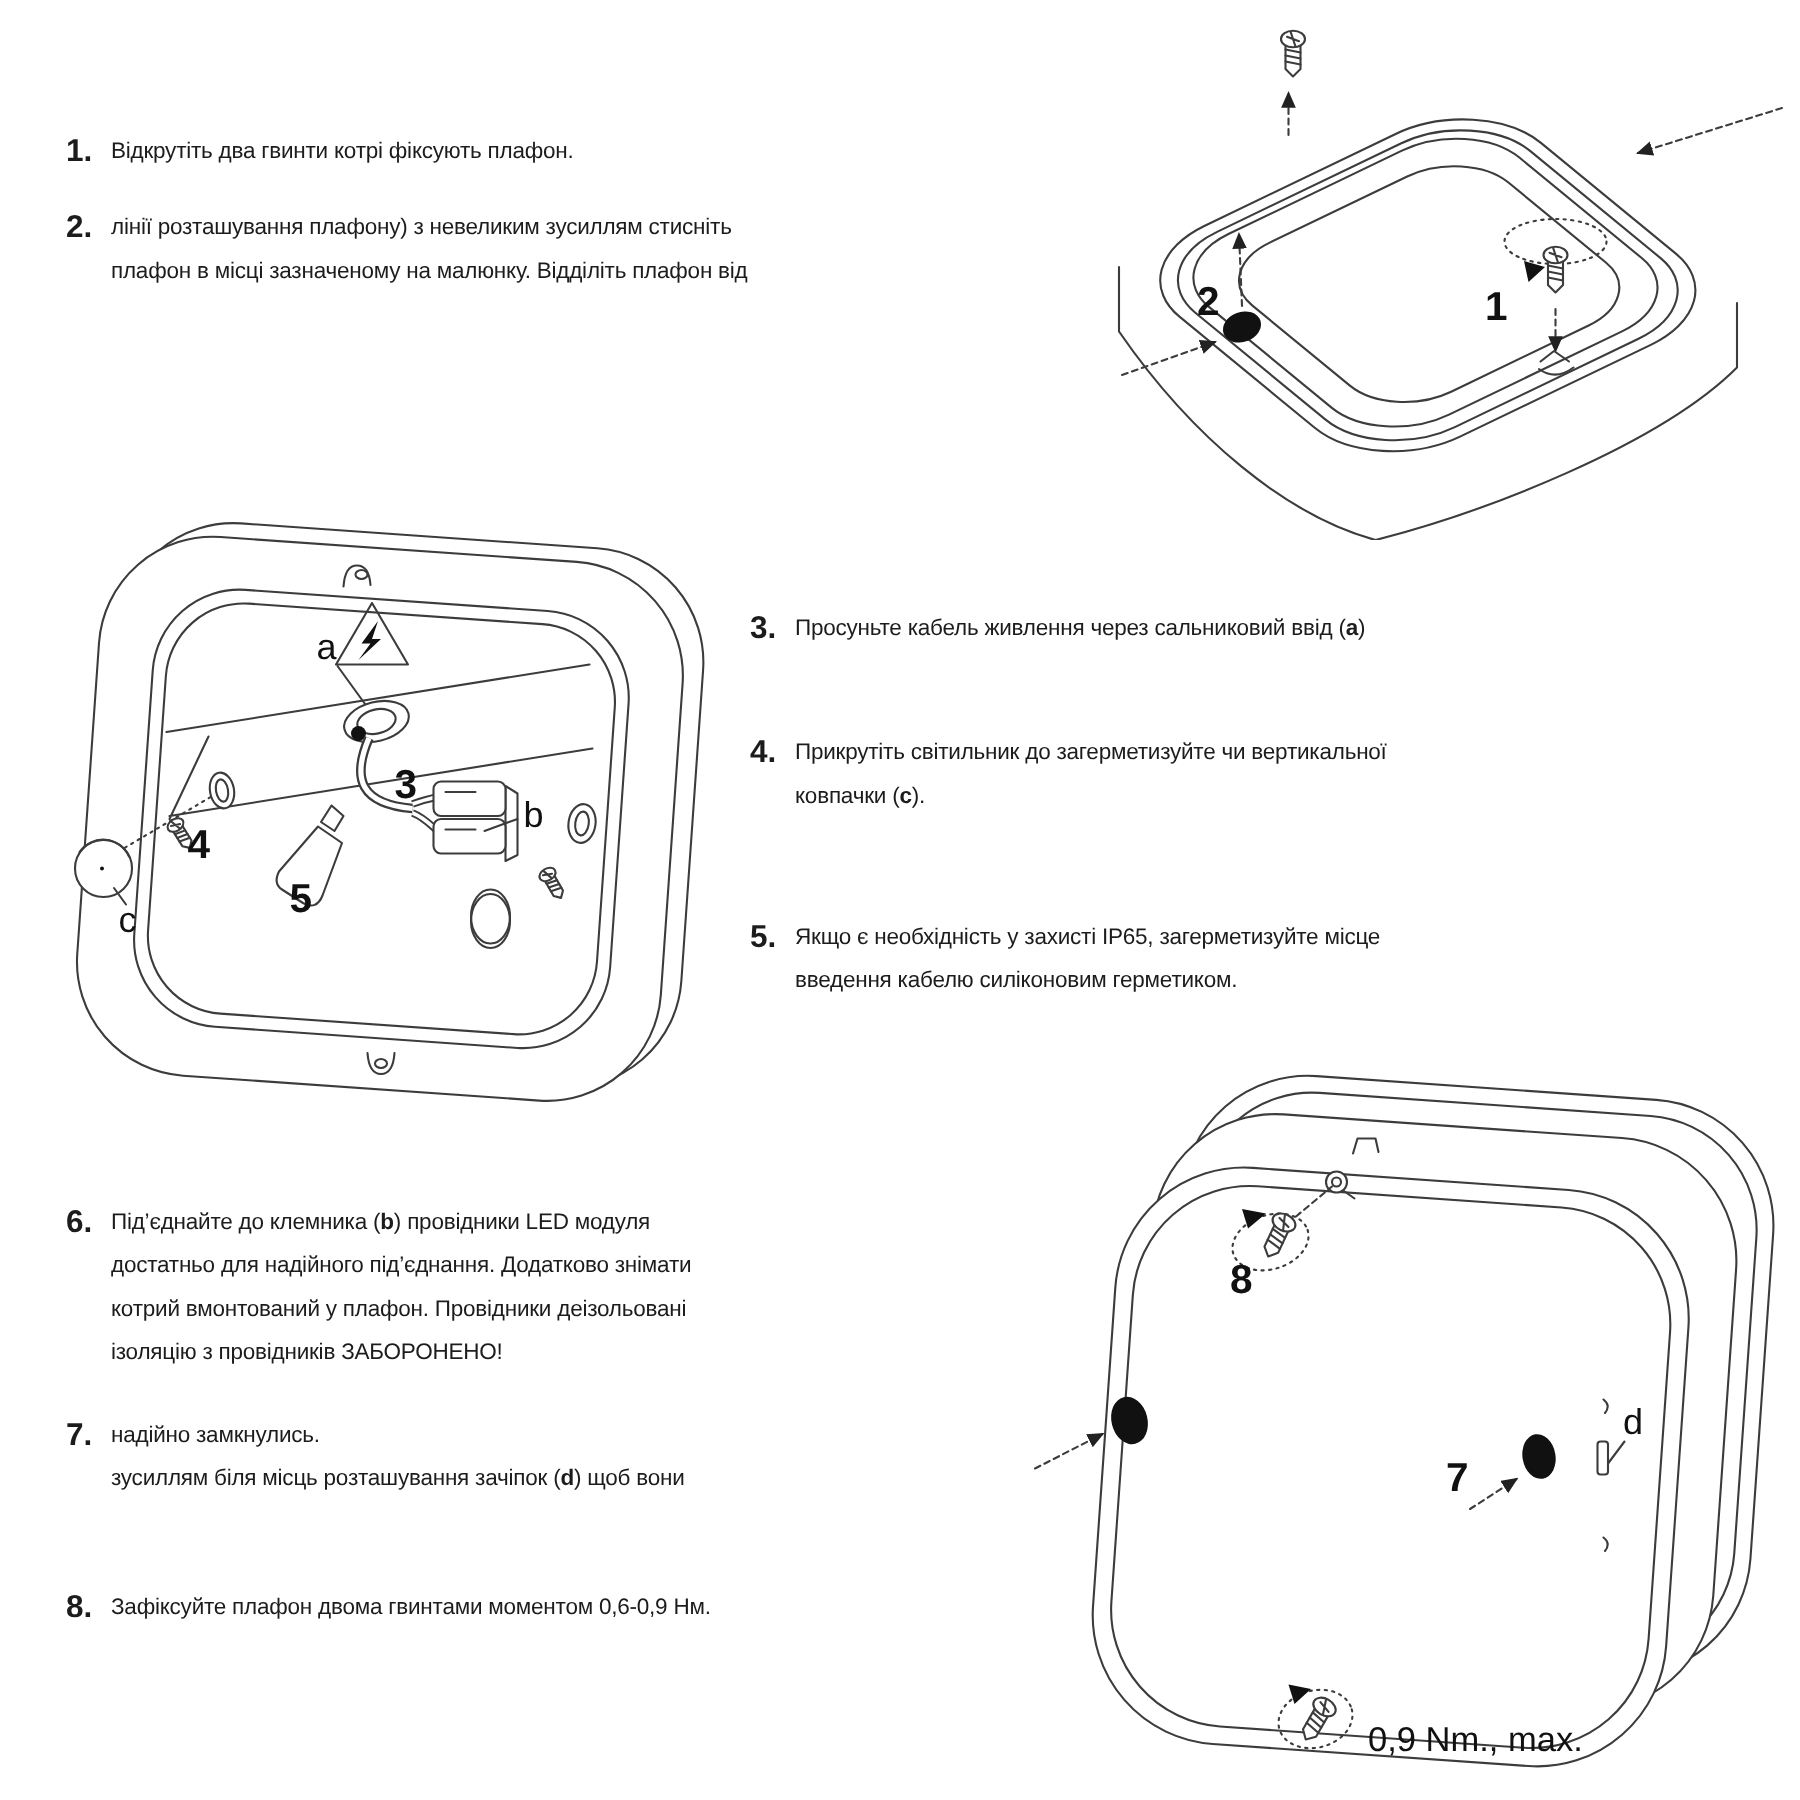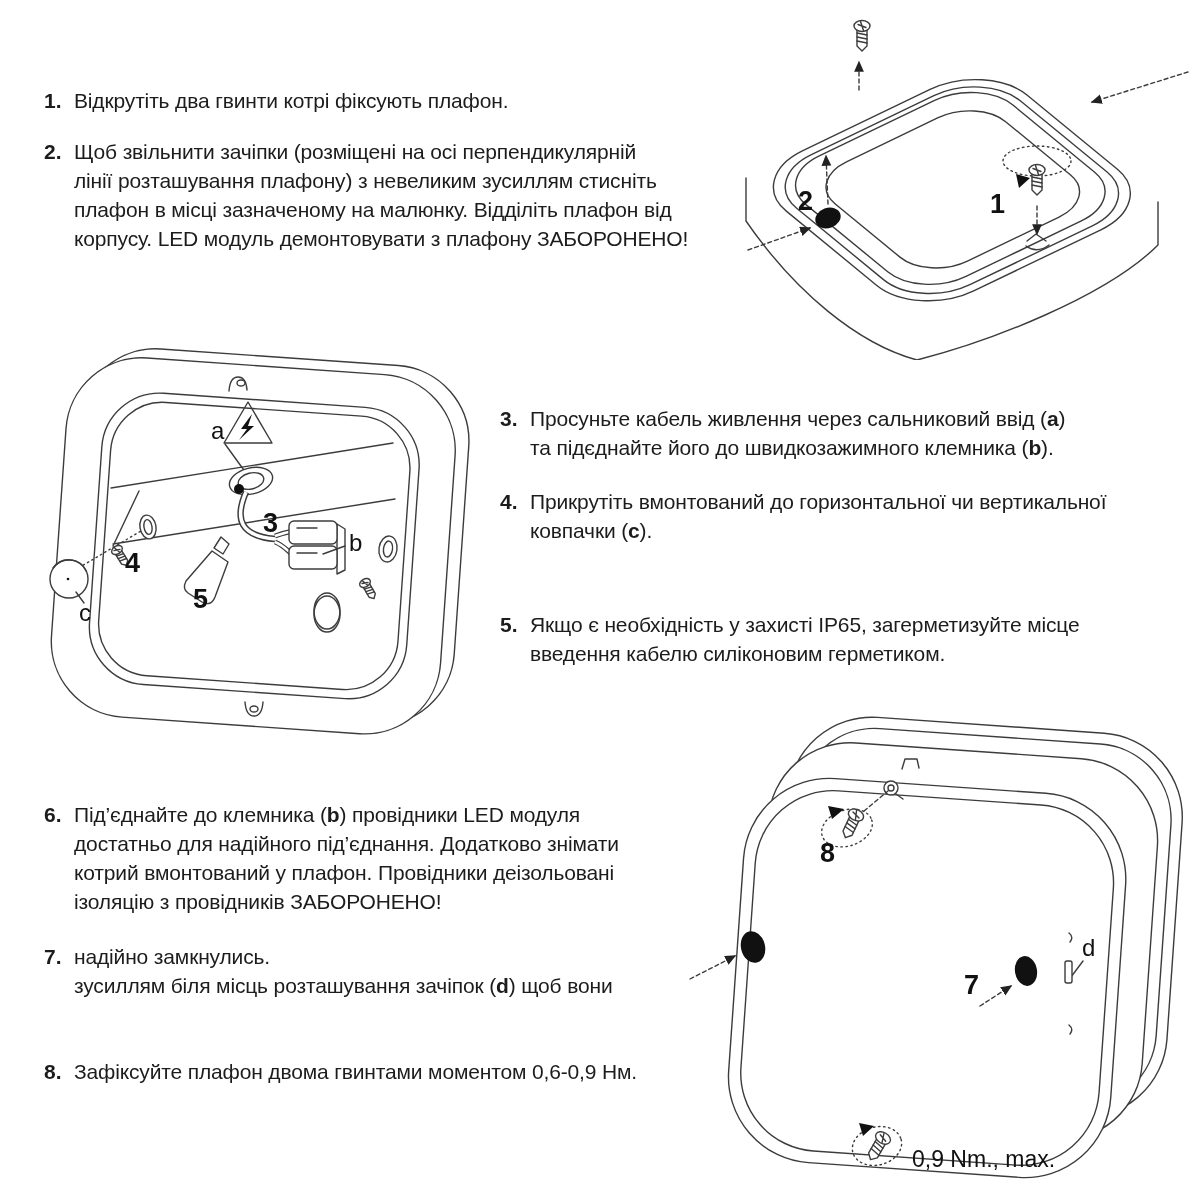--- a/index.html
+++ b/index.html
@@ -1,20 +1,20 @@
 <!DOCTYPE html>
 <html><head>
 <meta charset="utf-8">
 <style>
   html,body{margin:0;padding:0;background:#fff;}
   .page{position:relative;width:1200px;height:1200px;background:#fff;overflow:hidden;
         font-family:"Liberation Sans",sans-serif;color:#1c1c1c;}
   .step{position:absolute;display:flex;align-items:flex-start;}
   .step .num{font-weight:bold;font-size:21px;line-height:29px;flex:0 0 30px;}
-  .step .lines .line{font-size:21px;line-height:29px;white-space:nowrap;letter-spacing:-0.15px;}
+  .step .lines .line{font-size:15px;line-height:29px;white-space:nowrap;letter-spacing:-0.15px;}
   .step .lines .line b{font-weight:bold;}
   #step1{left:44px;top:86px;}
   #step2{left:44px;top:137px;}
   #step3{left:500px;top:404px;}
   #step4{left:500px;top:487px;}
   #step5{left:500px;top:610px;}
   #step6{left:44px;top:800px;}
   #step7{left:44px;top:942px;}
   #step8{left:44px;top:1057px;}
   .fig{position:absolute;}
@@ -53,37 +53,34 @@
 
   <div class="step" id="step1">
     <span class="num">1.</span>
     <div class="lines">
         <div class="line">Відкрутіть два гвинти котрі фіксують плафон.</div>
       </div>
   </div>
   <div class="step" id="step2">
     <span class="num">2.</span>
     <div class="lines">
-        <div class="line">Щоб звільнити зачіпки (розміщені на осі перпендикулярній</div>
         <div class="line">лінії розташування плафону) з невеликим зусиллям стисніть</div>
         <div class="line">плафон в місці зазначеному на малюнку. Відділіть плафон від</div>
-        <div class="line">корпусу. LED модуль демонтовувати з плафону ЗАБОРОНЕНО!</div>
       </div>
   </div>
   <div class="step" id="step3">
     <span class="num">3.</span>
     <div class="lines">
         <div class="line">Просуньте кабель живлення через сальниковий ввід (<b>a</b>)</div>
-        <div class="line">та підєднайте його до швидкозажимного клемника (<b>b</b>).</div>
       </div>
   </div>
   <div class="step" id="step4">
     <span class="num">4.</span>
     <div class="lines">
-        <div class="line">Прикрутіть вмонтований до горизонтальної чи вертикальної</div>
+        <div class="line">Прикрутіть світильник до загерметизуйте чи вертикальної</div>
         <div class="line">ковпачки (<b>c</b>).</div>
       </div>
   </div>
   <div class="step" id="step5">
     <span class="num">5.</span>
     <div class="lines">
         <div class="line">Якщо є необхідність у захисті IP65, загерметизуйте місце</div>
         <div class="line">введення кабелю силіконовим герметиком.</div>
       </div>
   </div>

